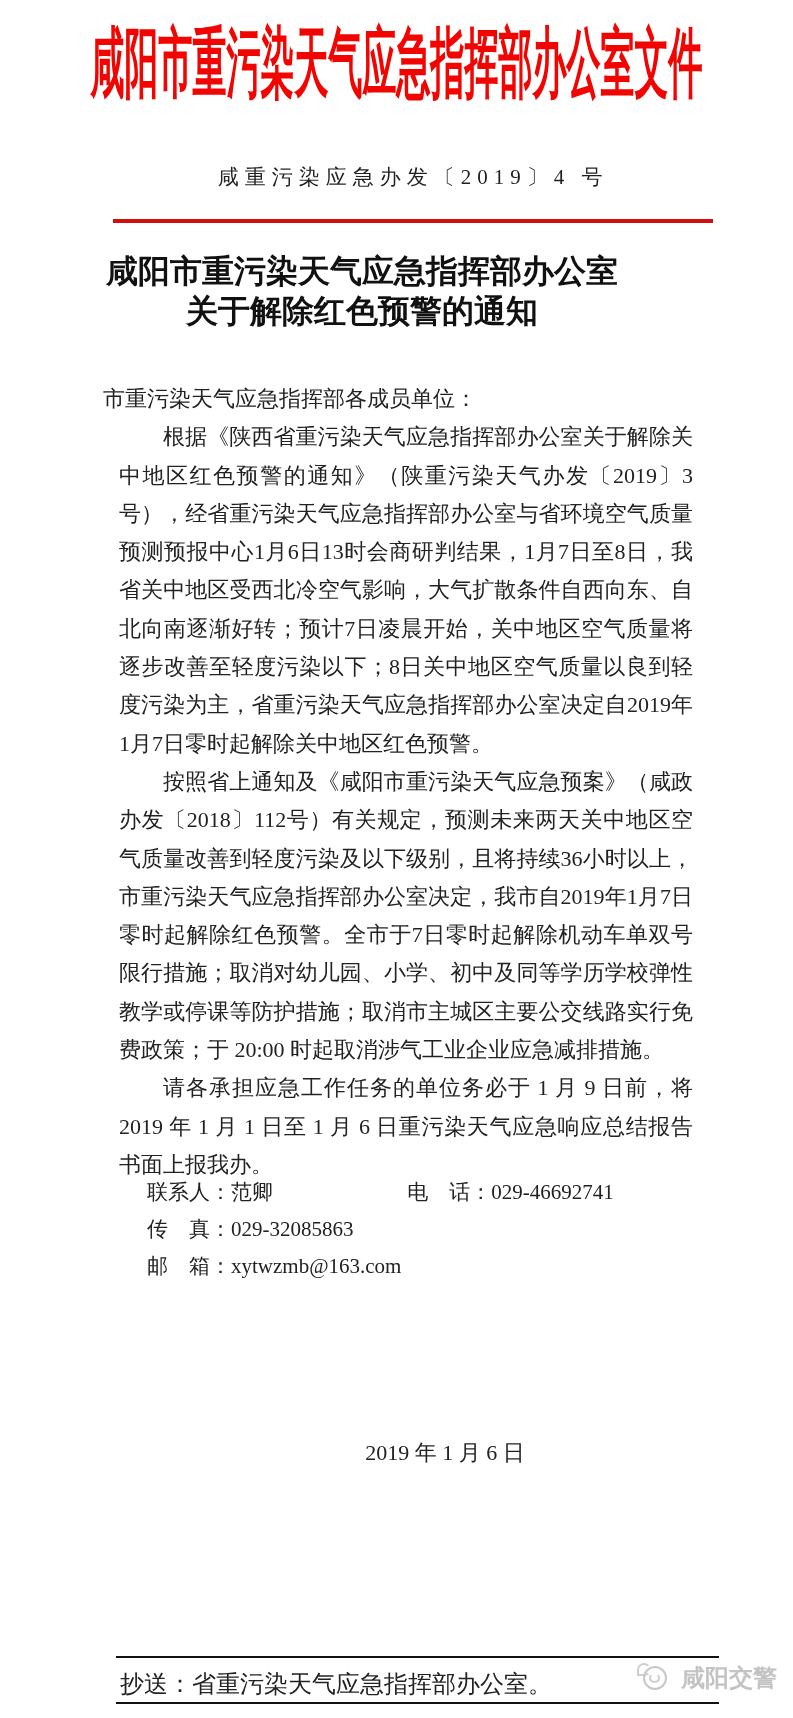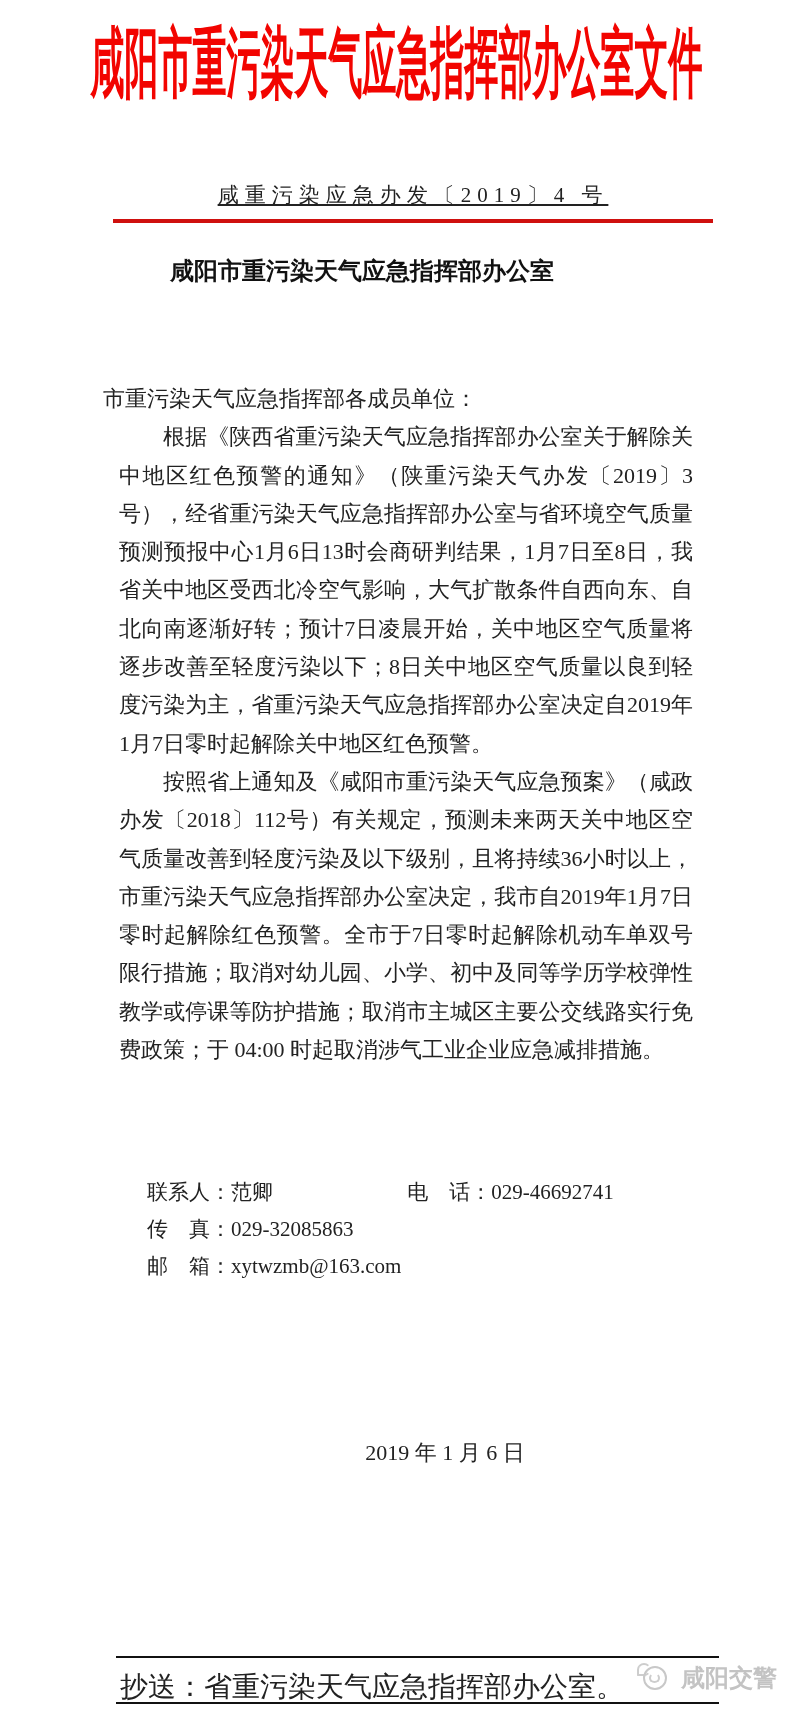--- a/index.html
+++ b/index.html
@@ -32,50 +32,49 @@
     letter-spacing: 0px;
     white-space: nowrap;
     transform: scale(1.0, 2.25);
     transform-origin: 50% 0;
     font-family: "Liberation Serif", "DejaVu Serif", serif;
   }
 
   
   .doc-number {
     position: absolute;
-    top: 181px;
+    top: 163px;
     left: 113px;
     width: 600px;
     text-align: center;
     font-size: 21px;
     letter-spacing: 6px;
     color: #222;
     white-space: nowrap;
-    text-decoration: underline;
   }
 
   
   .red-rule {
     position: absolute;
     top: 219px;
     left: 113px;
     width: 600px;
     height: 4px;
     background: #cf100e;
   }
 
   
   .doc-title {
     position: absolute;
     top: 251px;
     left: 0;
     width: 724px;
     text-align: center;
     font-weight: bold;
-    font-size: 24px;
+    font-size: 32px;
     line-height: 40px;
     color: #111;
   }
 
   
   .body-text {
     position: absolute;
     top: 380px;
     left: 103px;
     width: 590px;
@@ -120,21 +119,21 @@
     width: 603px;
     height: 2px;
     background: #111;
   }
   .rule.top { top: 1656px; }
   .rule.bottom { top: 1702px; }
   .cc-line {
     position: absolute;
     top: 1668px;
     left: 120px;
-    font-size: 28px;
+    font-size: 24px;
     color: #222;
     white-space: nowrap;
   }
   .watermark {
     position: absolute;
     top: 1662px;
     right: 16px;
     display: flex;
     align-items: center;
     gap: 14px;
@@ -180,26 +179,28 @@
 <div class="banner-wrap">
   <span class="banner">咸阳市重污染天气应急指挥部办公室文件</span>
 </div>
 
 <div class="doc-number">咸重污染应急办发〔2019〕4 号</div>
 
 <div class="red-rule"></div>
 
 <div class="doc-title">
   <div>咸阳市重污染天气应急指挥部办公室</div>
+  <div>关于解除红色预警的通知</div>
 </div>
 
 <div class="body-text">
   <p>市重污染天气应急指挥部各成员单位：</p>
   <p class="indent">根据《陕西省重污染天气应急指挥部办公室关于解除关中地区红色预警的通知》（陕重污染天气办发〔2019〕3号），经省重污染天气应急指挥部办公室与省环境空气质量预测预报中心1月6日13时会商研判结果，1月7日至8日，我省关中地区受西北冷空气影响，大气扩散条件自西向东、自北向南逐渐好转；预计7日凌晨开始，关中地区空气质量将逐步改善至轻度污染以下；8日关中地区空气质量以良到轻度污染为主，省重污染天气应急指挥部办公室决定自2019年1月7日零时起解除关中地区红色预警。</p>
-  <p class="indent">按照省上通知及《咸阳市重污染天气应急预案》（咸政办发〔2018〕112号）有关规定，预测未来两天关中地区空气质量改善到轻度污染及以下级别，且将持续36小时以上，市重污染天气应急指挥部办公室决定，我市自2019年1月7日零时起解除红色预警。全市于7日零时起解除机动车单双号限行措施；取消对幼儿园、小学、初中及同等学历学校弹性教学或停课等防护措施；取消市主城区主要公交线路实行免费政策；于 04:00 时起取消涉气工业企业应急减排措施。</p>
+  <p class="indent">按照省上通知及《咸阳市重污染天气应急预案》（咸政办发〔2018〕112号）有关规定，预测未来两天关中地区空气质量改善到轻度污染及以下级别，且将持续36小时以上，市重污染天气应急指挥部办公室决定，我市自2019年1月7日零时起解除红色预警。全市于7日零时起解除机动车单双号限行措施；取消对幼儿园、小学、初中及同等学历学校弹性教学或停课等防护措施；取消市主城区主要公交线路实行免费政策；于 20:00 时起取消涉气工业企业应急减排措施。</p>
+  <p class="indent">请各承担应急工作任务的单位务必于 1 月 9 日前，将 2019 年 1 月 1 日至 1 月 6 日重污染天气应急响应总结报告书面上报我办。</p>
 </div>
 
 <div class="contact">
   <div class="row">
     <span class="col-a">联系人：范卿</span>
     <span>电　话：029-46692741</span>
   </div>
   <div class="row">传　真：029-32085863</div>
   <div class="row">邮　箱：xytwzmb@163.com</div>
 </div>

